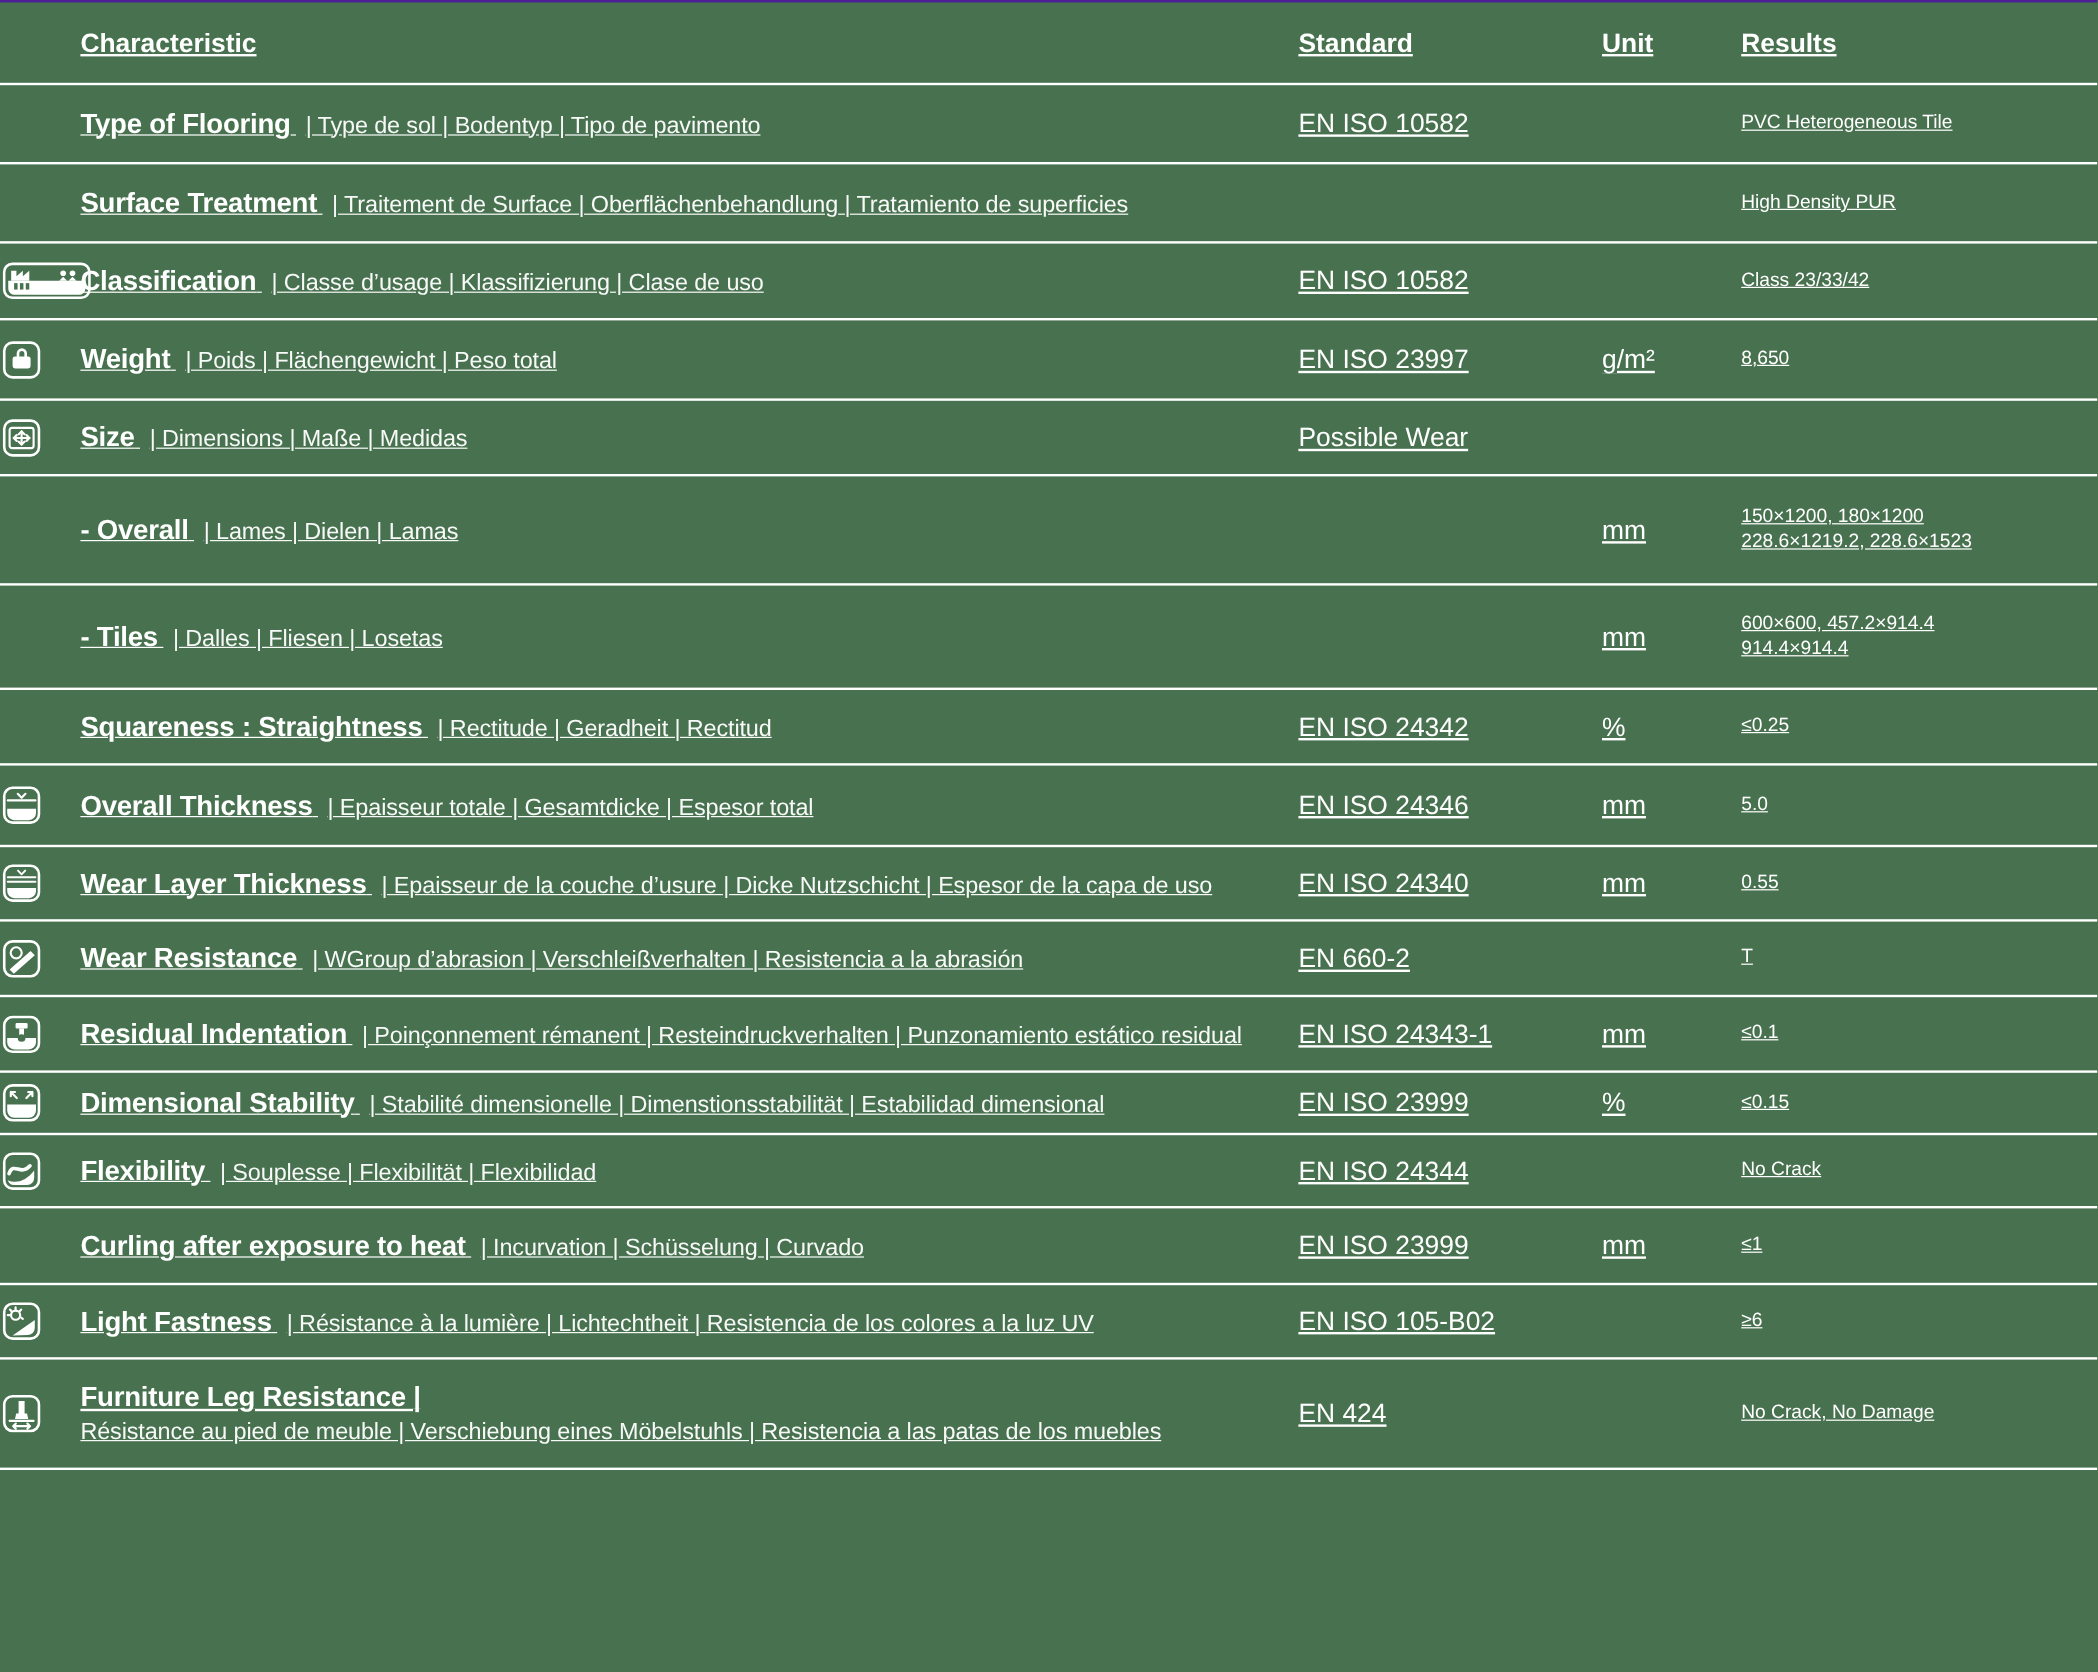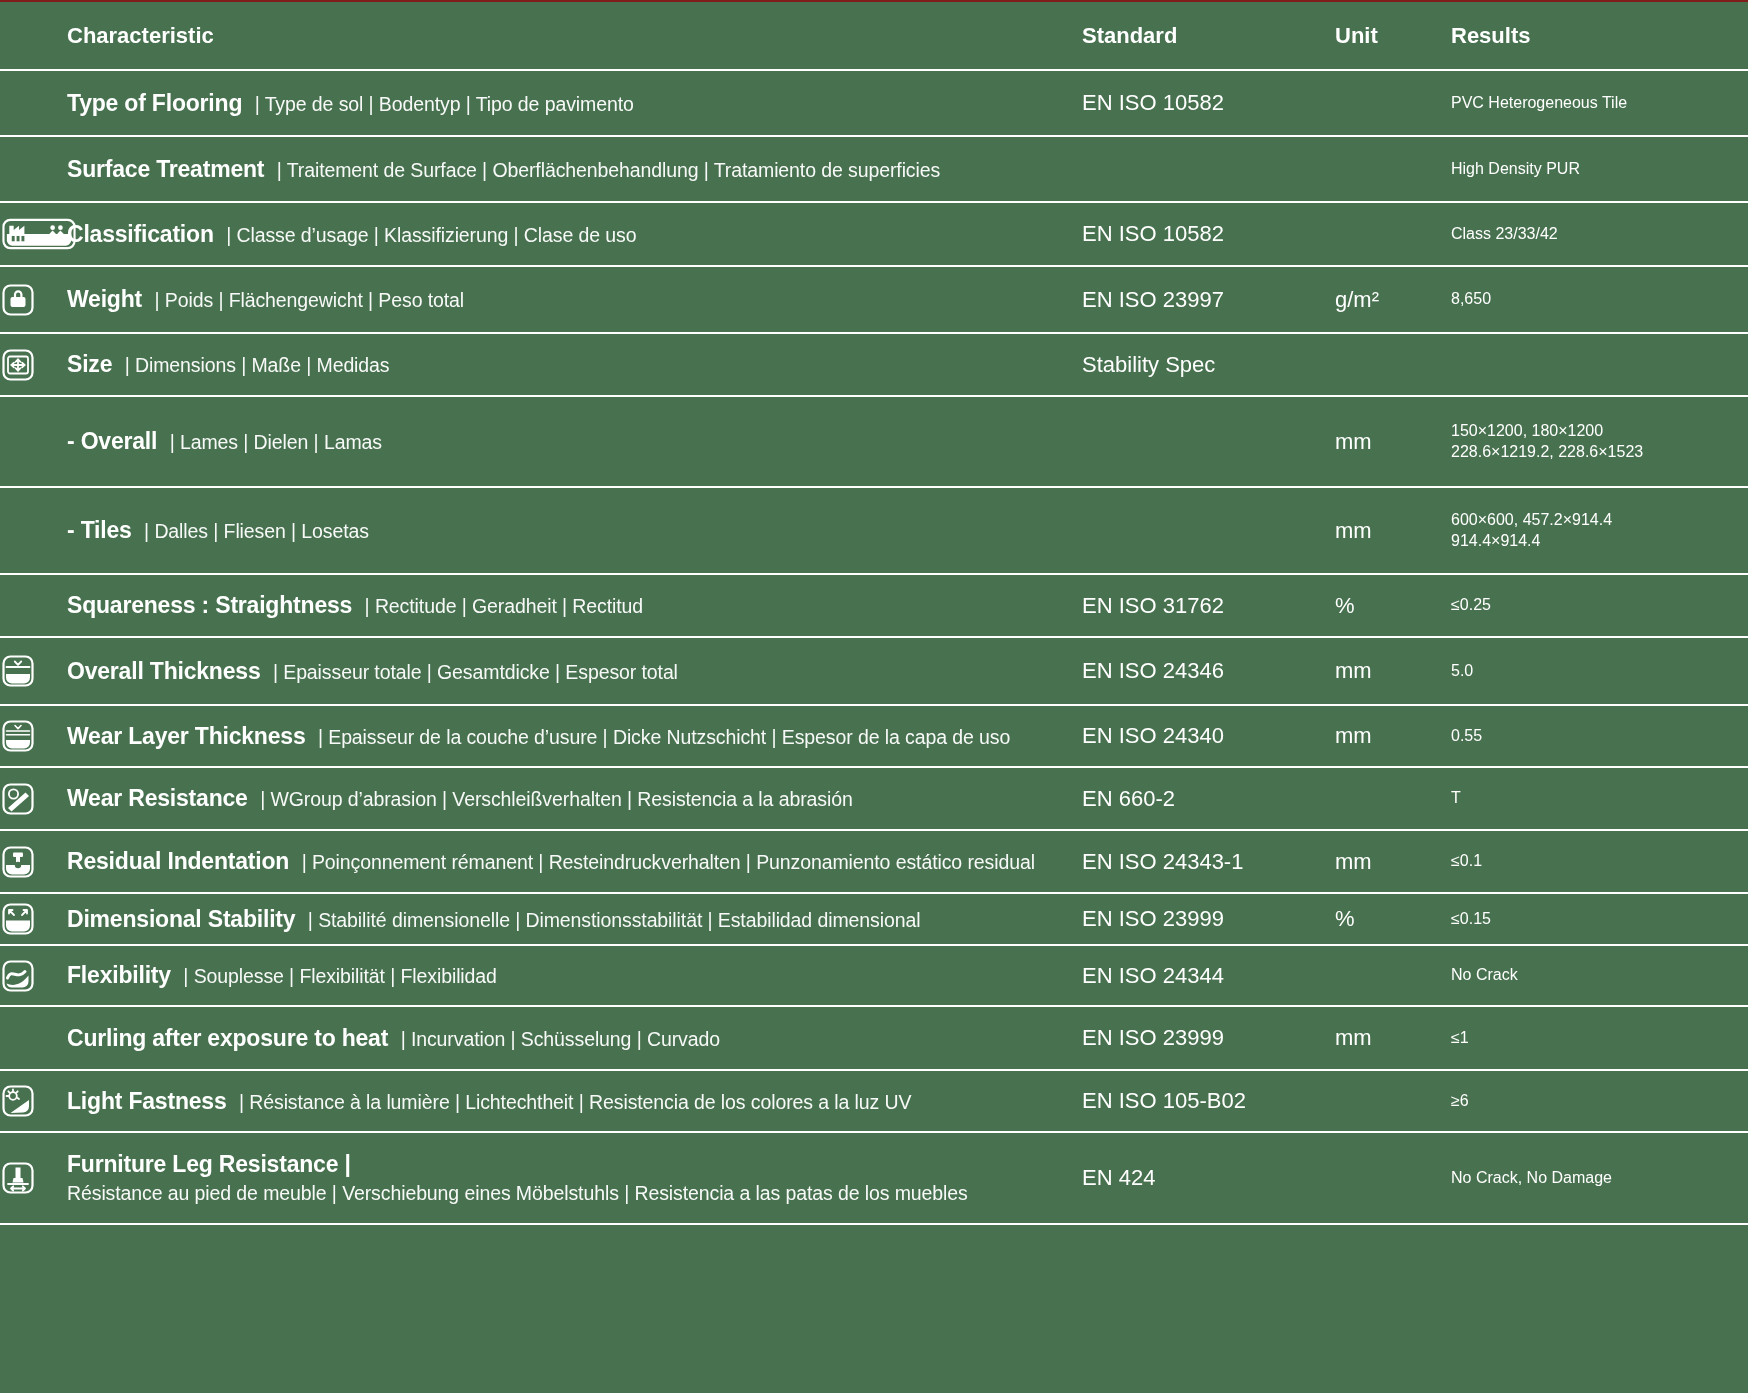--- a/index.html
+++ b/index.html
@@ -4,21 +4,21 @@
 <style>
   html,body{margin:0;padding:0;}
   body{
     font-family:"Liberation Sans", sans-serif;
     background:#48724F;
     width:1748px;height:1393px;
     color:#fff;
     -webkit-font-smoothing:antialiased;
   }
   .page{width:1748px;height:1393px;background:#48724F;overflow:hidden;}
-  .spec-table{border-top:2px solid #7f1d1d;}
+  .spec-table{border-top:2px solid #4c1d95;text-decoration:underline;}
   .row{
     display:flex;align-items:stretch;position:relative;
     border-bottom:2px solid #fff;box-sizing:border-box;
   }
   .c-char{flex:0 0 1082px;display:flex;align-items:center;padding-left:67px;box-sizing:border-box;}
   .c-std {flex:0 0 253px;display:flex;align-items:center;font-size:22px;font-weight:400;}
   .c-unit{flex:0 0 116px;display:flex;align-items:center;font-size:22px;font-weight:400;}
   .c-res {flex:1 1 auto;display:flex;align-items:center;font-size:16px;font-weight:400;
           white-space:pre-line;line-height:1.27;padding-right:4px;}
   .primary{font-size:23px;font-weight:700;letter-spacing:-0.2px;}
@@ -120,21 +120,21 @@
           <path d="M16 10.5 V21.5 M9.5 16 H22.5" stroke-width="1.8"></path>
           <path d="M13.6 12.9 16 10.5 18.4 12.9 M13.6 19.1 16 21.5 18.4 19.1 M11.9 13.6 9.5 16 11.9 18.4 M20.1 13.6 22.5 16 20.1 18.4" stroke-width="1.8"></path>
         </svg>
       </span>
       <div class="c-char">
           <span class="char-text">
         <span class="primary">Size</span>
         <span class="secondary">| Dimensions | Maße | Medidas</span>
       </span>
         </div>
-      <div class="c-std">Stability Spec</div>
+      <div class="c-std">Possible Wear</div>
       <div class="c-unit"></div>
       <div class="c-res"></div>
     </div>
 
     <div class="row" style="height:91px">
       <div class="c-char">
           <span class="char-text">
         <span class="primary">- Overall</span>
         <span class="secondary">| Lames | Dielen | Lamas</span>
       </span>
@@ -158,21 +158,21 @@
 914.4×914.4</div>
     </div>
 
     <div class="row" style="height:63px">
       <div class="c-char">
           <span class="char-text">
         <span class="primary">Squareness : Straightness</span>
         <span class="secondary">| Rectitude | Geradheit | Rectitud</span>
       </span>
         </div>
-      <div class="c-std">EN ISO 31762</div>
+      <div class="c-std">EN ISO 24342</div>
       <div class="c-unit">%</div>
       <div class="c-res">≤0.25</div>
     </div>
 
     <div class="row" style="height:68px">
       <span class="icon">
         <svg width="32" height="32" viewBox="0 0 32 32" fill="none" stroke="#fff" stroke-width="2.2" stroke-linejoin="round" stroke-linecap="round">
           <rect x="1.5" y="1.5" width="29" height="29" rx="7"></rect>
           <path d="M4.5 12 H27.5" stroke-width="1.8"></path>
           <path d="M12.8 6.5 16 9.8 19.2 6.5" stroke-width="1.8"></path>

